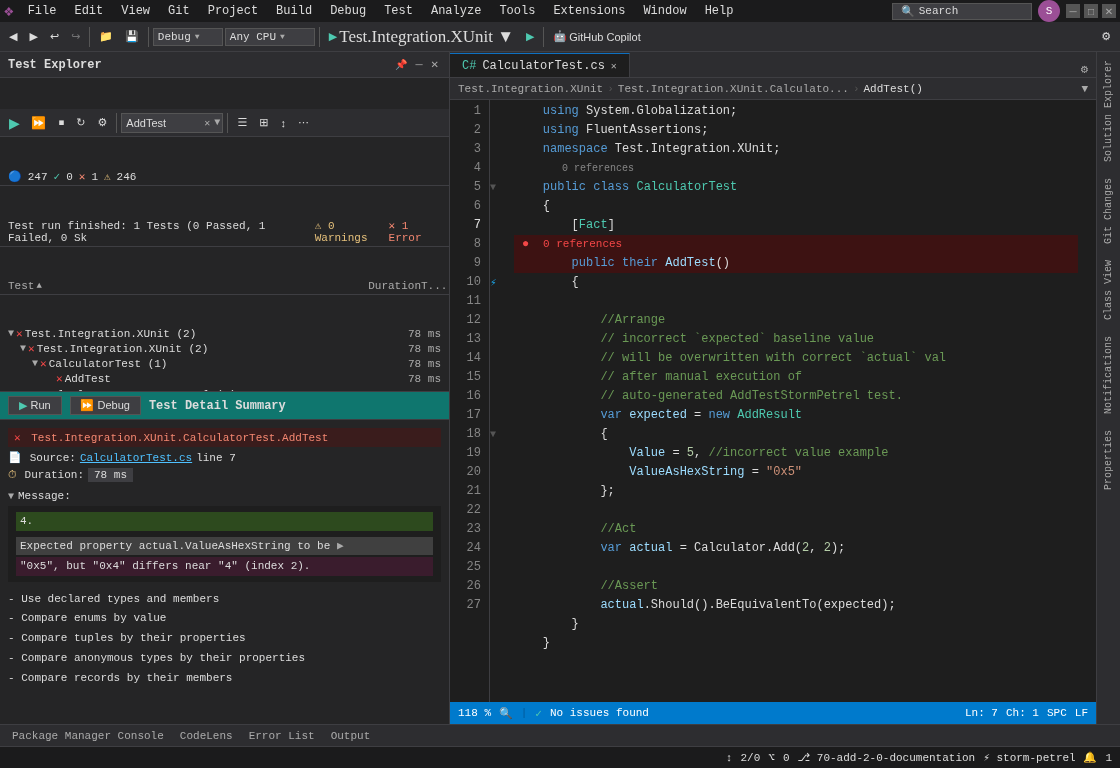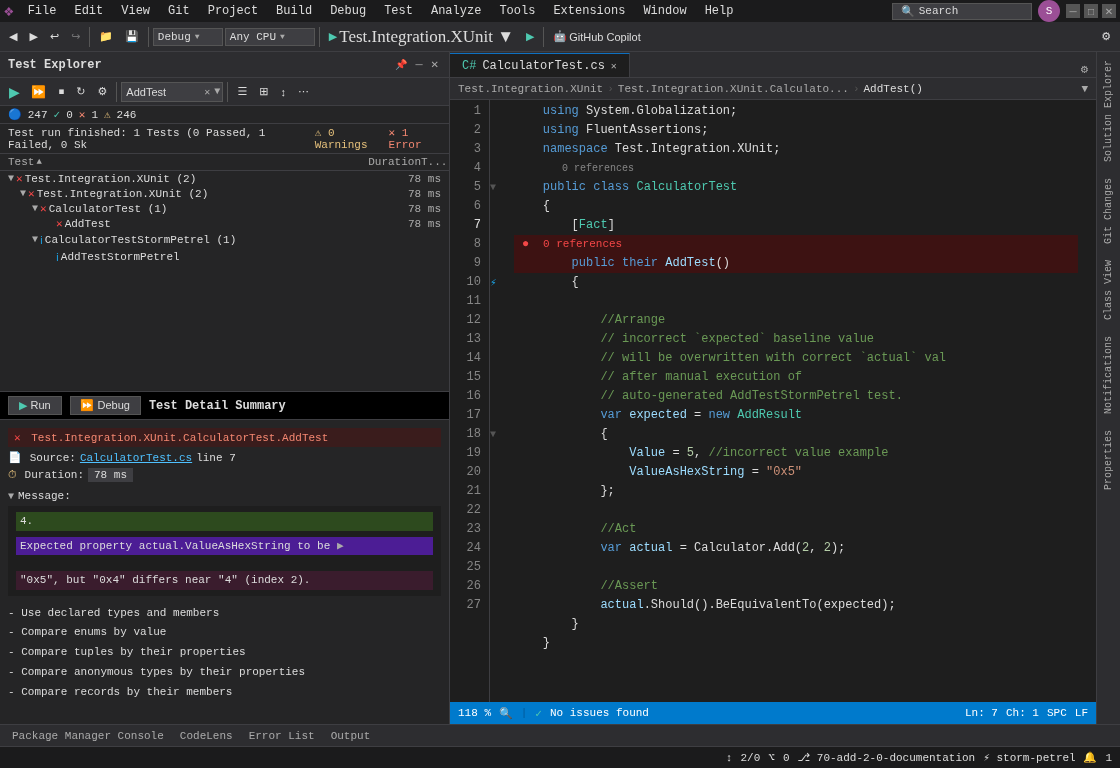--- a/index.html
+++ b/index.html
@@ -21,21 +21,21 @@
     .toolbar-dropdown { background: #3e3e42; border: 1px solid #555; color: #dcdcdc; padding: 2px 4px; font-size: 11px; display: flex; align-items: center; gap: 4px; cursor: pointer; min-width: 70px; }
     .toolbar-arrow { font-size: 8px; color: #aaa; }
 
     
     .main-layout { display: flex; height: calc(768px - 22px - 30px - 22px - 22px); }
 
     
     .left-panel { width: 450px; display: flex; flex-direction: column; border-right: 1px solid #3e3e42; }
 
     
-    .test-explorer { background: #252526; height: 340px; display: flex; flex-direction: column; border-bottom: 1px solid #3e3e42; }
+    .test-explorer { background: #252526; height: 340px; display: flex; flex-direction: column; border-bottom: 1px solid #3e3e42; gap: 31px; }
     .panel-title-bar { background: #2d2d30; height: 26px; display: flex; align-items: center; padding: 0 8px; border-bottom: 1px solid #3e3e42; }
     .panel-title { color: #dcdcdc; font-size: 12px; font-weight: bold; }
     .panel-controls { margin-left: auto; display: flex; gap: 4px; }
     .panel-btn { background: transparent; border: none; color: #aaa; cursor: pointer; font-size: 10px; padding: 2px; }
 
     .test-toolbar { background: #2d2d30; height: 28px; display: flex; align-items: center; padding: 0 4px; gap: 2px; border-bottom: 1px solid #3e3e42; }
     .test-search-box { display: flex; align-items: center; background: #3e3e42; border: 1px solid #555; height: 20px; }
     .test-search-input { background: transparent; border: none; color: #dcdcdc; padding: 1px 4px; font-size: 11px; width: 80px; outline: none; }
     .test-search-clear { color: #aaa; cursor: pointer; padding: 0 2px; font-size: 10px; }
 
@@ -56,21 +56,21 @@
     .tree-indent-3 { padding-left: 32px; }
     .tree-indent-4 { padding-left: 44px; }
     .tree-icon-expand { color: #aaa; margin-right: 2px; font-size: 10px; }
     .tree-icon-fail { color: #f44747; margin-right: 2px; }
     .tree-icon-info { color: #1ba1e2; margin-right: 2px; }
     .tree-label { flex: 1; color: #dcdcdc; }
     .tree-duration { width: 60px; text-align: right; color: #aaa; padding-right: 8px; }
 
     
     .test-detail { background: #252526; flex: 1; display: flex; flex-direction: column; }
-    .detail-toolbar { height: 28px; display: flex; align-items: center; padding: 0 8px; gap: 8px; border-bottom: 1px solid #3e3e42; background: #000000; }
+    .detail-toolbar { height: 28px; display: flex; align-items: center; padding: 0 8px; gap: 8px; border-bottom: 1px solid #3e3e42; background: #0f766e; }
     .detail-btn { background: #3e3e42; border: 1px solid #555; color: #dcdcdc; padding: 2px 10px; cursor: pointer; font-size: 11px; }
     .detail-content { flex: 1; overflow-y: auto; padding: 8px; font-size: 11px; }
     .detail-title { background: #3a1c1c; color: #f48771; padding: 3px 6px; margin-bottom: 4px; }
     .detail-source { display: flex; align-items: center; gap: 4px; margin-bottom: 4px; }
     .detail-link { color: #4fc1ff; text-decoration: underline; cursor: pointer; }
     .detail-duration-line { display: flex; align-items: center; gap: 4px; margin-bottom: 8px; }
     .detail-duration-val { background: #3e3e42; padding: 1px 6px; }
     .detail-message { background: #1e1e1e; padding: 6px 8px; margin-bottom: 8px; font-size: 11px; line-height: 1.5; }
     .detail-message-text { color: #dcdcdc; }
     .detail-config { color: #dcdcdc; line-height: 1.8; }
@@ -323,21 +323,21 @@
 
           <div style="display:flex;align-items:center;gap:4px;margin-bottom:4px;cursor:pointer;">
             <span style="color:#aaa;font-size:10px">▼</span>
             <span>Message:</span>
           </div>
 
           <div class="detail-message">
             <div style="background:#2d4a1e;padding:1px 4px;margin-bottom:6px">
               <span class="detail-message-text">4.</span>
             </div>
-            <div style="background:#4c1d95;padding:1px 4px;margin-bottom:16px">
+            <div style="background:#404040;padding:1px 4px;margin-bottom:2px">
               <span class="detail-message-text">Expected property actual.ValueAsHexString to be</span>
               <span style="color:#aaa"> ▶</span>
             </div>
             <div style="background:#3a1c2d;padding:1px 4px;">
               <span class="detail-message-text">"0x5", but "0x4" differs near "4" (index 2).</span>
             </div>
           </div>
 
           <div class="detail-config">
             <div>- Use declared types and members</div>

